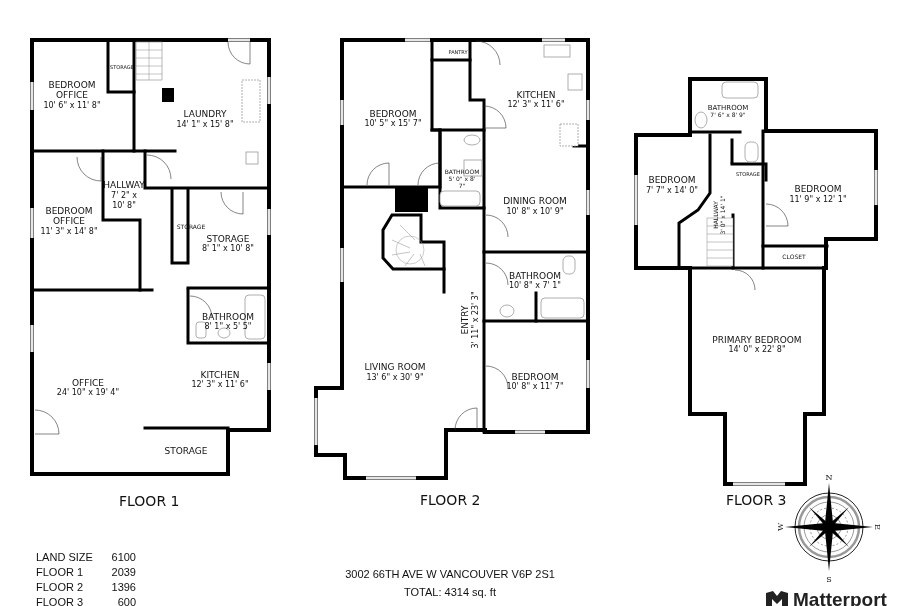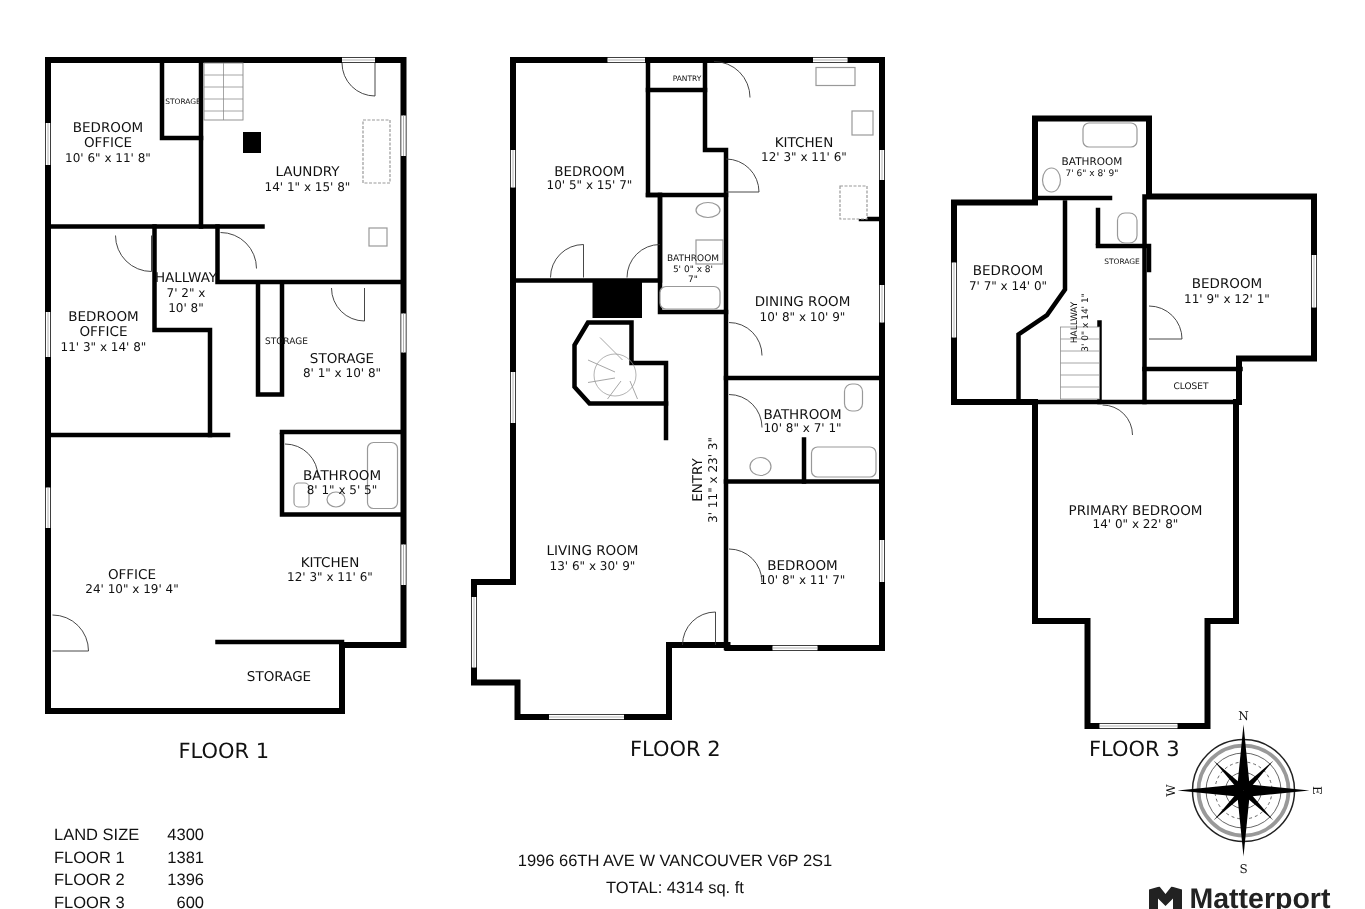--- a/index.html
+++ b/index.html
@@ -323,37 +323,37 @@
   </g>
 </svg>
 
 <div class="floor-title" style="left:119px;top:493px;">FLOOR 1</div>
 <div class="floor-title" style="left:420px;top:492px;">FLOOR 2</div>
 <div class="floor-title" style="left:726px;top:492px;">FLOOR 3</div>
 
 <div class="stats">
   <div class="row">
       <span class="k">LAND SIZE</span>
-      <span class="v">4300</span>
+      <span class="v">6100</span>
     </div>
   <div class="row">
       <span class="k">FLOOR 1</span>
-      <span class="v">1381</span>
+      <span class="v">2039</span>
     </div>
   <div class="row">
       <span class="k">FLOOR 2</span>
       <span class="v">1396</span>
     </div>
   <div class="row">
       <span class="k">FLOOR 3</span>
       <span class="v">600</span>
     </div>
 </div>
 
-<div class="address">1996 66TH AVE W VANCOUVER V6P 2S1</div>
+<div class="address">3002 66TH AVE W VANCOUVER V6P 2S1</div>
 <div class="total">TOTAL: 4314 sq. ft</div>
 
 <div class="brand">
   <svg width="22" height="18" viewBox="0 0 22 18" style="position:static">
     <polygon points="0,2 7,0 11,5 15,0 22,2 22,18 16,18 16,8 11,13 6,8 6,18 0,18" fill="#222"></polygon>
   </svg>
   <span class="brand-name">Matterport</span>
 </div>
 
 </body></html>

